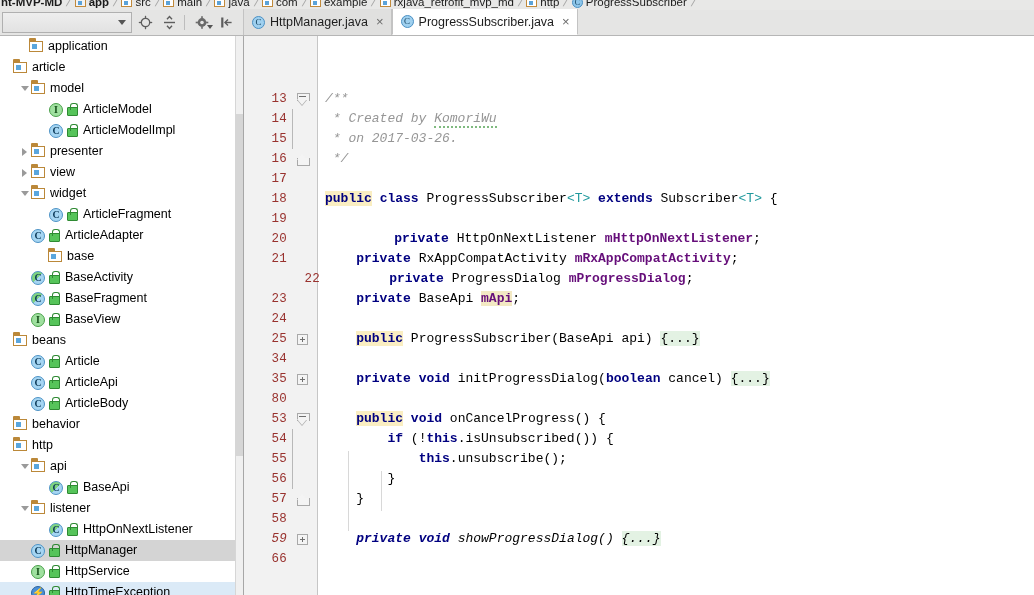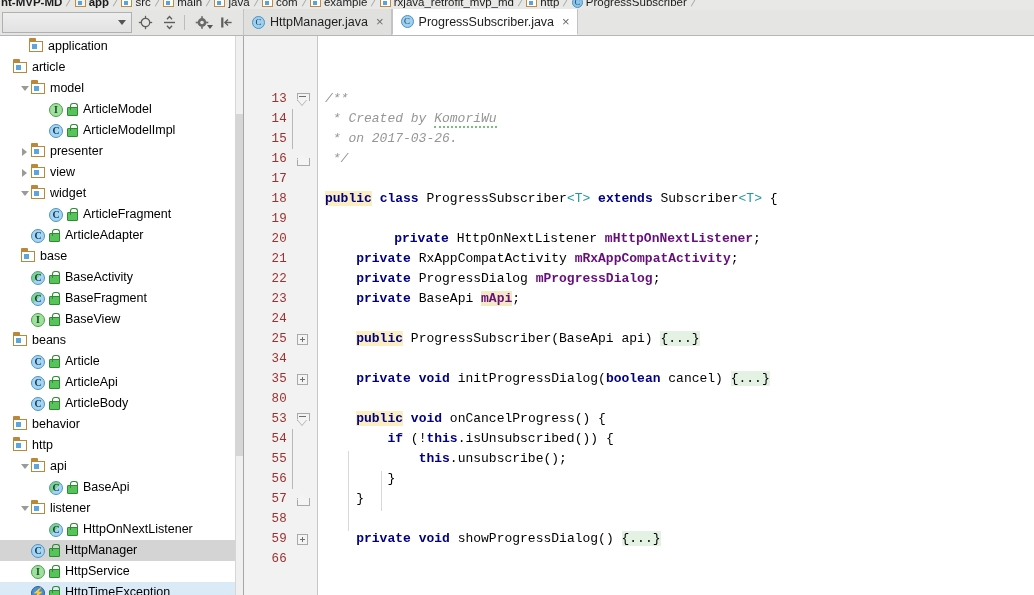--- a/index.html
+++ b/index.html
@@ -474,21 +474,21 @@
       <span class="cls-ic c">C</span>
       <span class="lock"></span>
       <span class="tlabel">ArticleFragment</span>
     </div>
     <div class="trow" style="padding-left: 18px;">
       <span class="tw"></span>
       <span class="cls-ic c">C</span>
       <span class="lock"></span>
       <span class="tlabel">ArticleAdapter</span>
     </div>
-    <div class="trow" style="padding-left: 8px;">
+    <div class="trow" style="padding-left: 0px; margin-left: 35px;">
       <span class="tw"></span>
       <span class="folder">
         <i></i>
       </span>
       <span class="tlabel">base</span>
     </div>
     <div class="trow" style="padding-left: 18px;">
       <span class="tw"></span>
       <span class="cls-ic ac">C</span>
       <span class="lock"></span>
@@ -652,21 +652,21 @@
       <div class="crow" style="top: 146px; gap: 19px;">
         <span class="lnum">20</span>
         <span class="fold"></span>
         <span class="code">    <span class="kw">private</span> HttpOnNextListener <span class="fld">mHttpOnNextListener</span>;</span>
       </div>
       <div class="crow" style="top: 166px;">
         <span class="lnum">21</span>
         <span class="fold"></span>
         <span class="code">    <span class="kw">private</span> RxAppCompatActivity <span class="fld">mRxAppCompatActivity</span>;</span>
       </div>
-      <div class="crow" style="top: 186px;">
+      <div class="crow" style="top: 186px; padding-left: 33px;">
         <span class="lnum">22</span>
         <span class="fold"></span>
         <span class="code">    <span class="kw">private</span> ProgressDialog <span class="fld">mProgressDialog</span>;</span>
       </div>
       <div class="crow" style="top: 206px;">
         <span class="lnum">23</span>
         <span class="fold"></span>
         <span class="code">    <span class="kw">private</span> BaseApi <span class="fldhl">mApi</span>;</span>
       </div>
       <div class="crow" style="top: 226px;">
@@ -733,21 +733,21 @@
         <span class="fold">
           <span class="fold-bot"></span>
         </span>
         <span class="code">    }</span>
       </div>
       <div class="crow" style="top: 426px;">
         <span class="lnum">58</span>
         <span class="fold"></span>
         <span class="code"></span>
       </div>
-      <div class="crow" style="top: 446px;">
+      <div class="crow" style="top: 446px; font-style: italic;">
         <span class="lnum">59</span>
         <span class="fold">
           <span class="fold-plus"></span>
         </span>
         <span class="code">    <span class="kw">private</span> <span class="kw">void</span> showProgressDialog() <span class="folded">{...}</span></span>
       </div>
       <div class="crow" style="top: 466px;">
         <span class="lnum">66</span>
         <span class="fold"></span>
         <span class="code"></span>

